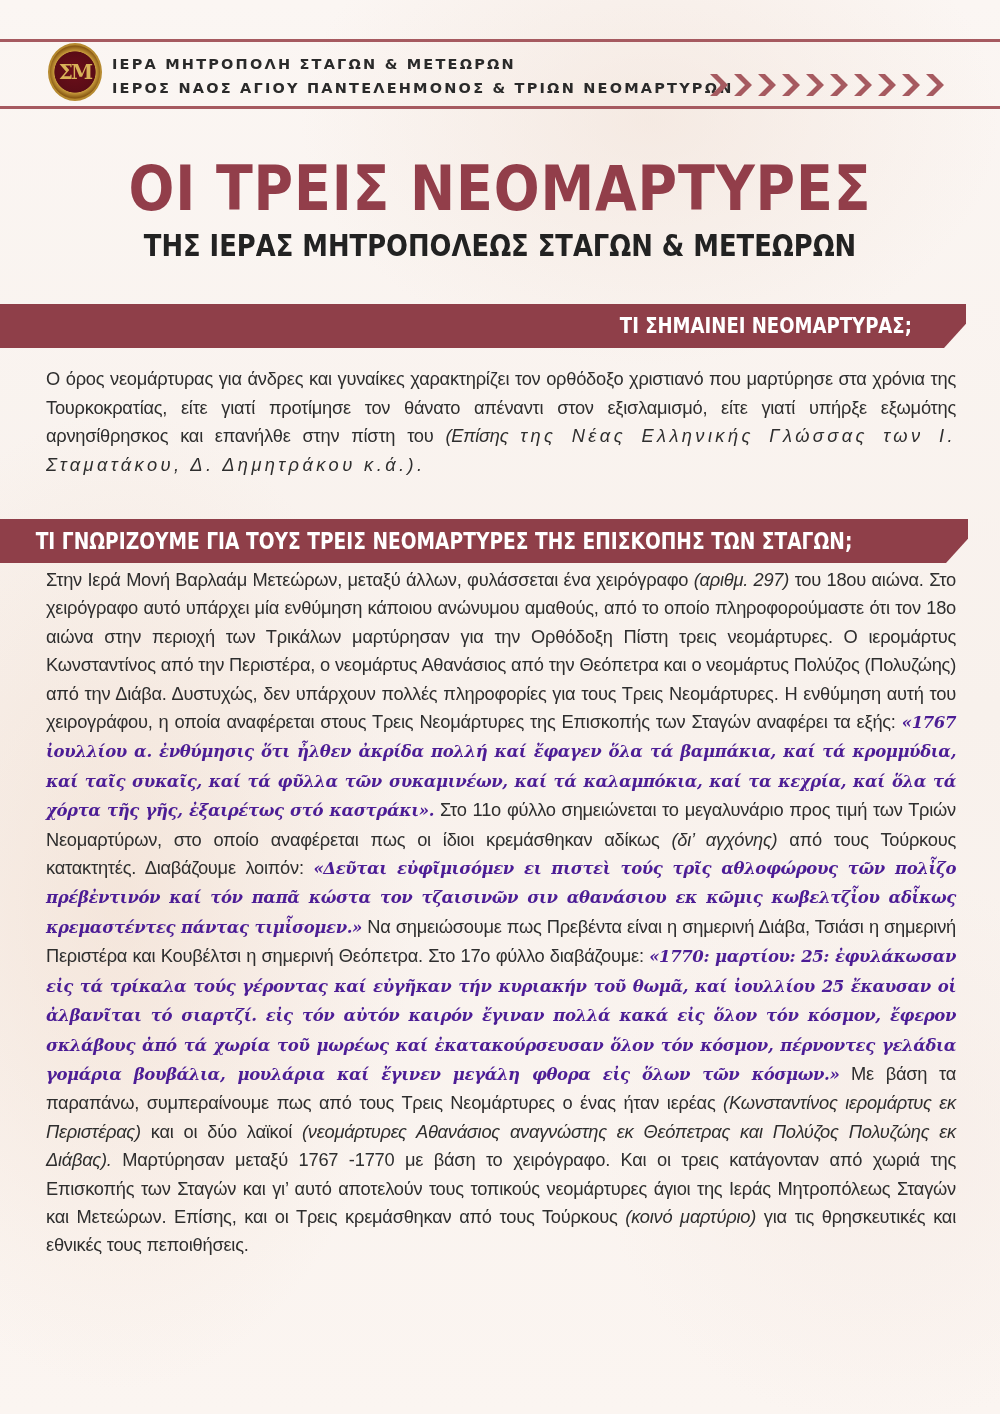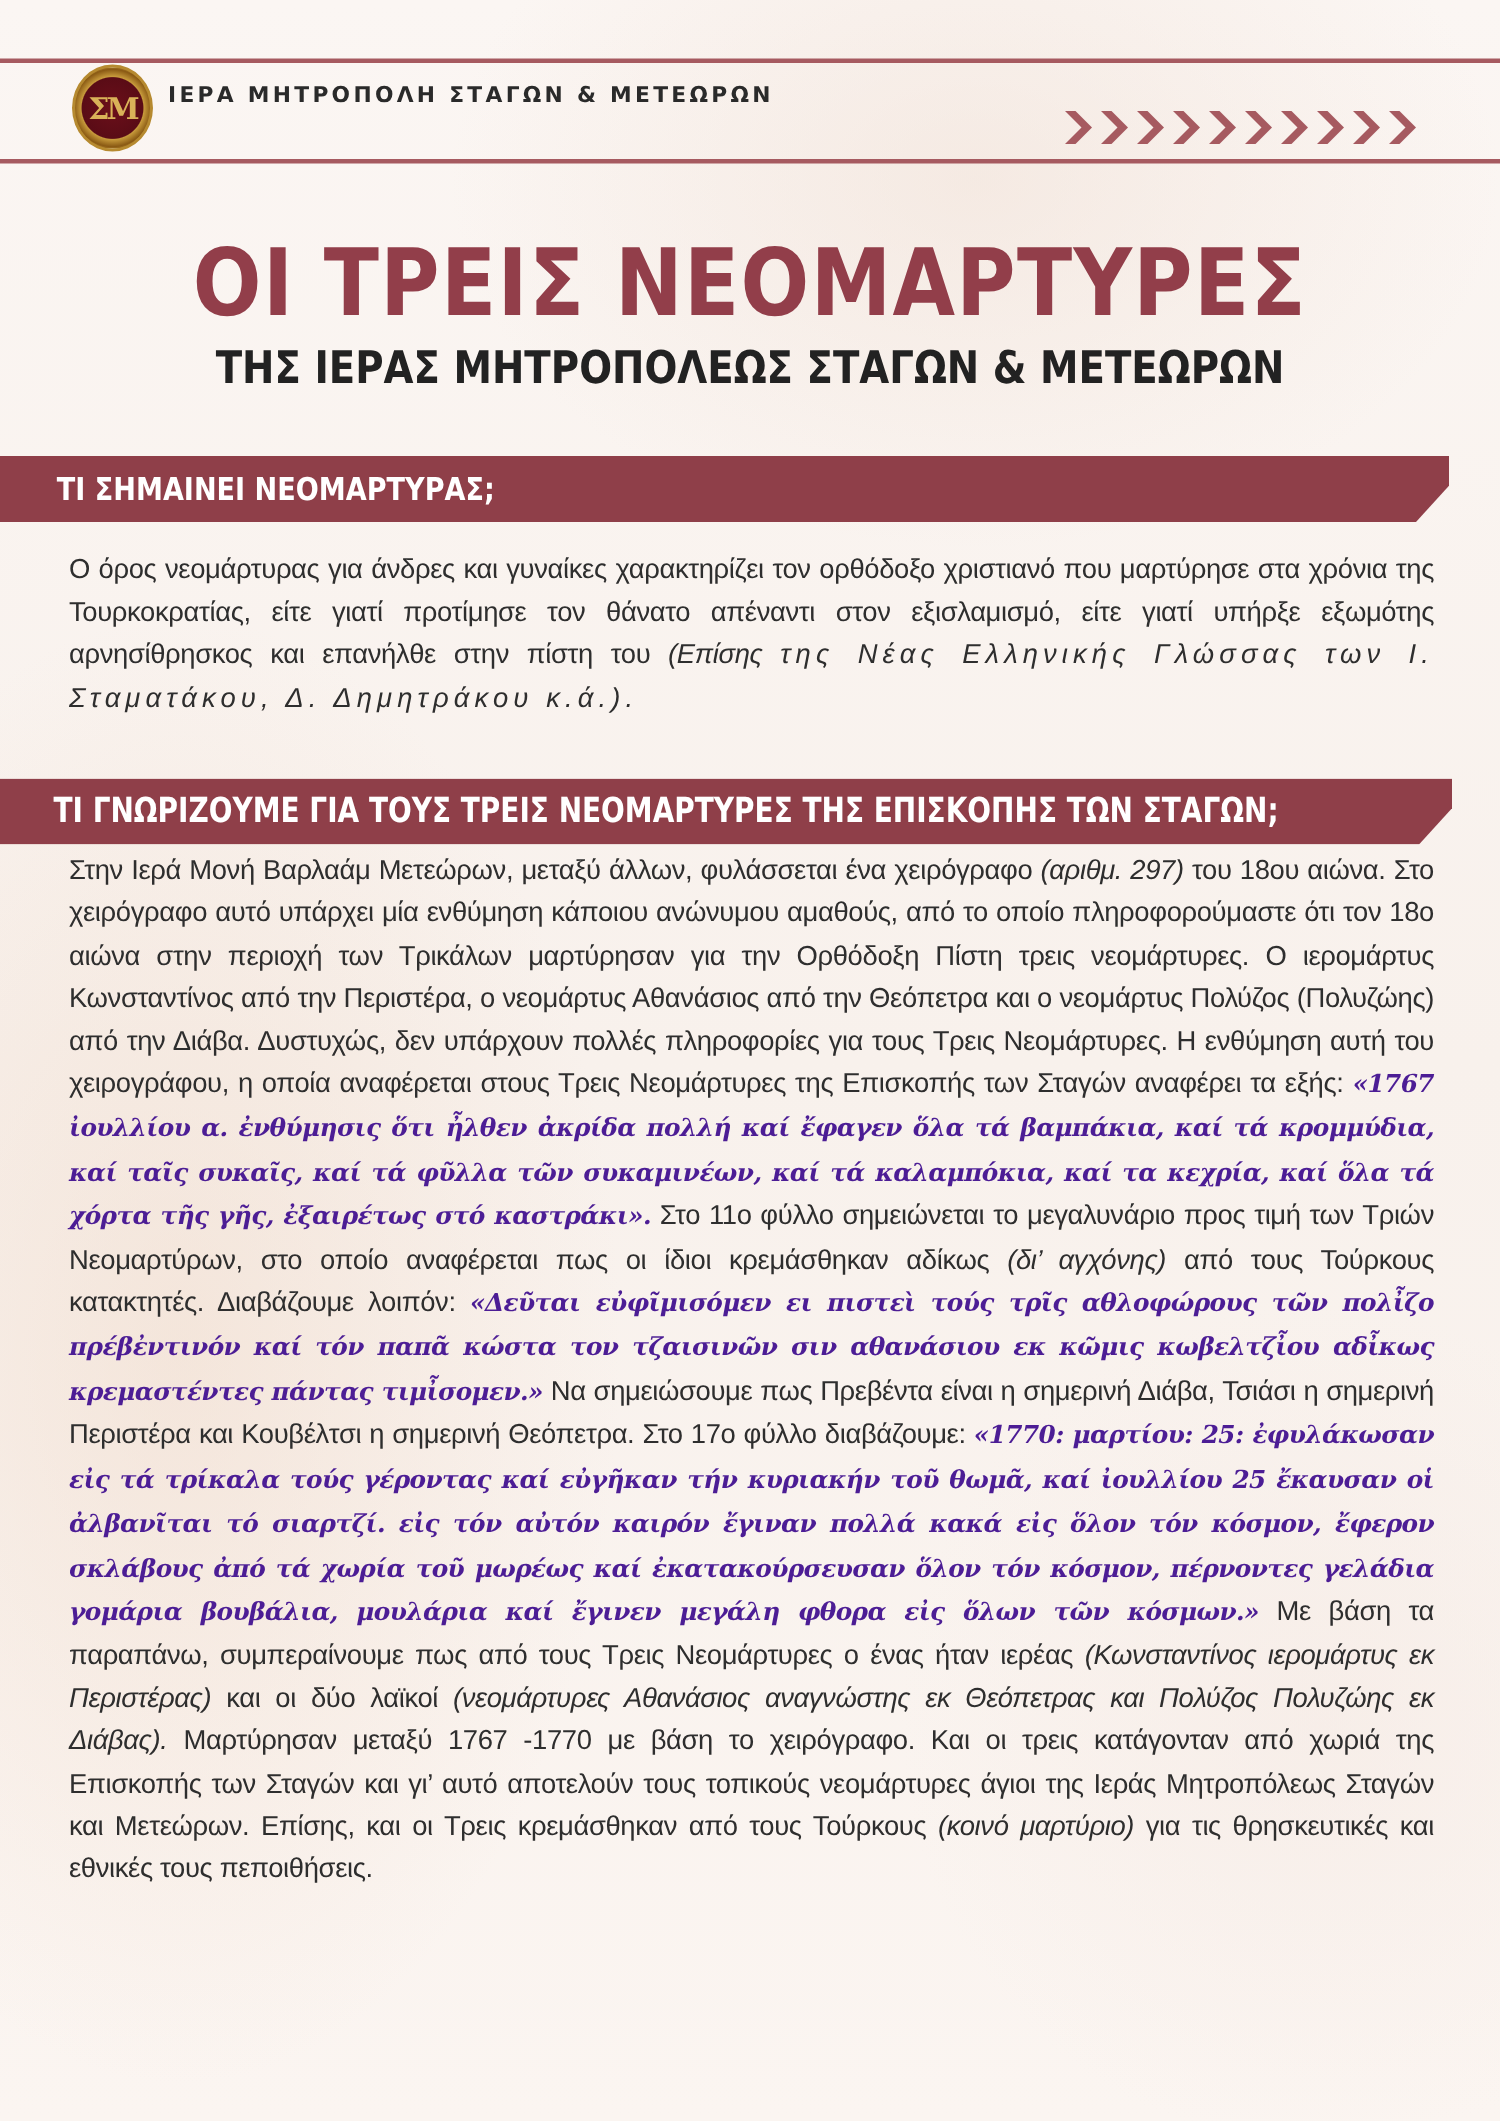--- a/index.html
+++ b/index.html
@@ -67,21 +67,21 @@
 
   .banner {
     position: absolute; left: 0; height: 44px;
     background: #8f3f49;
     color: #ffffff;
     font-family: "DejaVu Sans", sans-serif; font-weight: bold;
     display: flex; align-items: center;
     clip-path: polygon(0 0, 100% 0, 100% 45%, calc(100% - 22px) 100%, 0 100%);
   }
   .banner span { display: inline-block; white-space: nowrap; transform-origin: 0 50%; }
-  .banner.b1 { top: 304px; width: 966px; }
+  .banner.b1 { top: 304px; width: 966px; justify-content: flex-end; }
   .banner.b1 span { padding-left: 44px; font-size: 21px; transform: scaleX(0.86); }
   .banner.b2 { top: 519px; width: 968px; }
   .banner.b2 span { padding-left: 44px; font-size: 23px; transform: scaleX(0.81); }
 
   .para {
     position: absolute; left: 46px; width: 910px;
     font-family: "Liberation Sans", sans-serif;
     font-size: 18.3px; line-height: 28.6px; color: #2e2e2e;
     text-align: justify;
     letter-spacing: -0.25px;
@@ -98,20 +98,21 @@
 </head>
 <body>
 
 <div class="rule top"></div>
 
 <div class="header">
   <div class="seal">
     <span>ΣΜ</span>
   </div>
   <div class="org-line l1">ΙΕΡΑ ΜΗΤΡΟΠΟΛΗ ΣΤΑΓΩΝ &amp; ΜΕΤΕΩΡΩΝ</div>
+  <div class="org-line l2">ΙΕΡΟΣ ΝΑΟΣ ΑΓΙΟΥ ΠΑΝΤΕΛΕΗΜΟΝΟΣ &amp; ΤΡΙΩΝ ΝΕΟΜΑΡΤΥΡΩΝ</div>
   <div class="chevrons" id="chevrons">
       <div class="chev">
         <svg viewBox="0 0 22 24">
           <polygon points="2,1 9,1 20,12 9,23 2,23 13,12" fill="#a65a60"></polygon>
         </svg>
       </div>
       <div class="chev">
         <svg viewBox="0 0 22 24">
           <polygon points="2,1 9,1 20,12 9,23 2,23 13,12" fill="#a65a60"></polygon>
         </svg>

